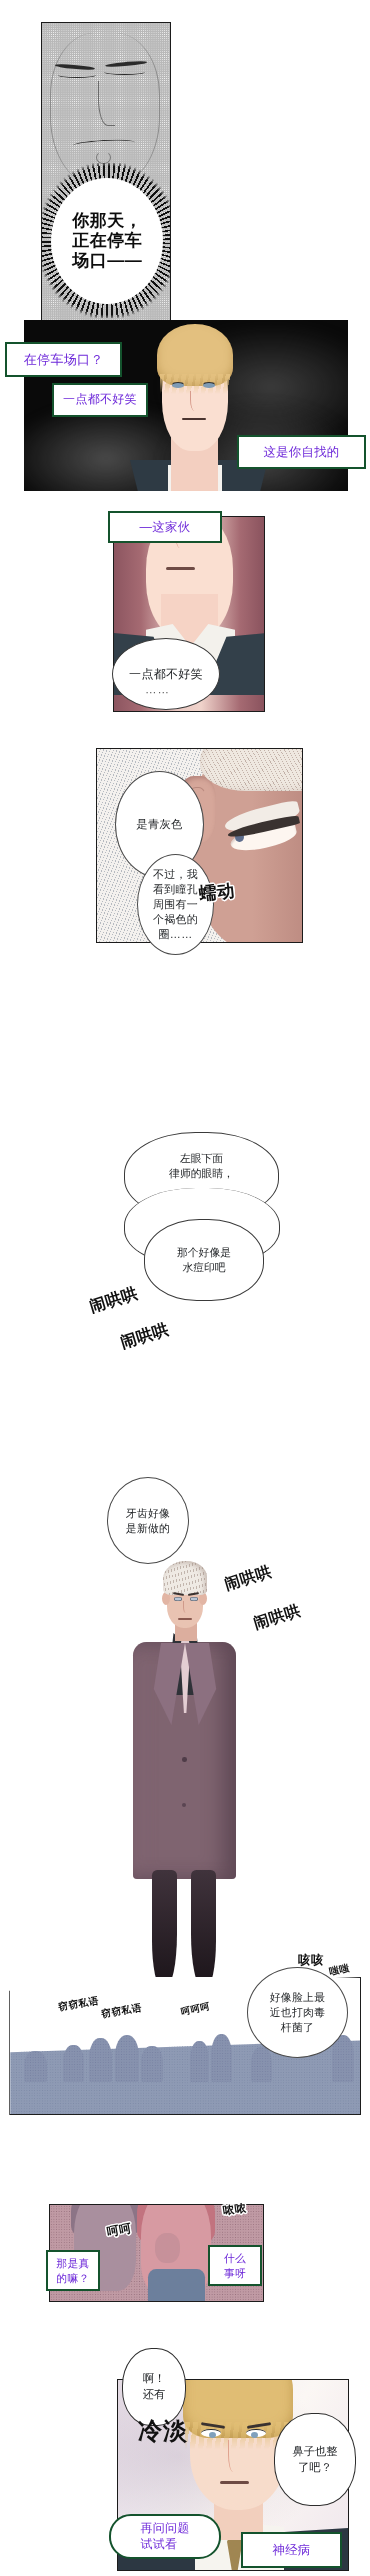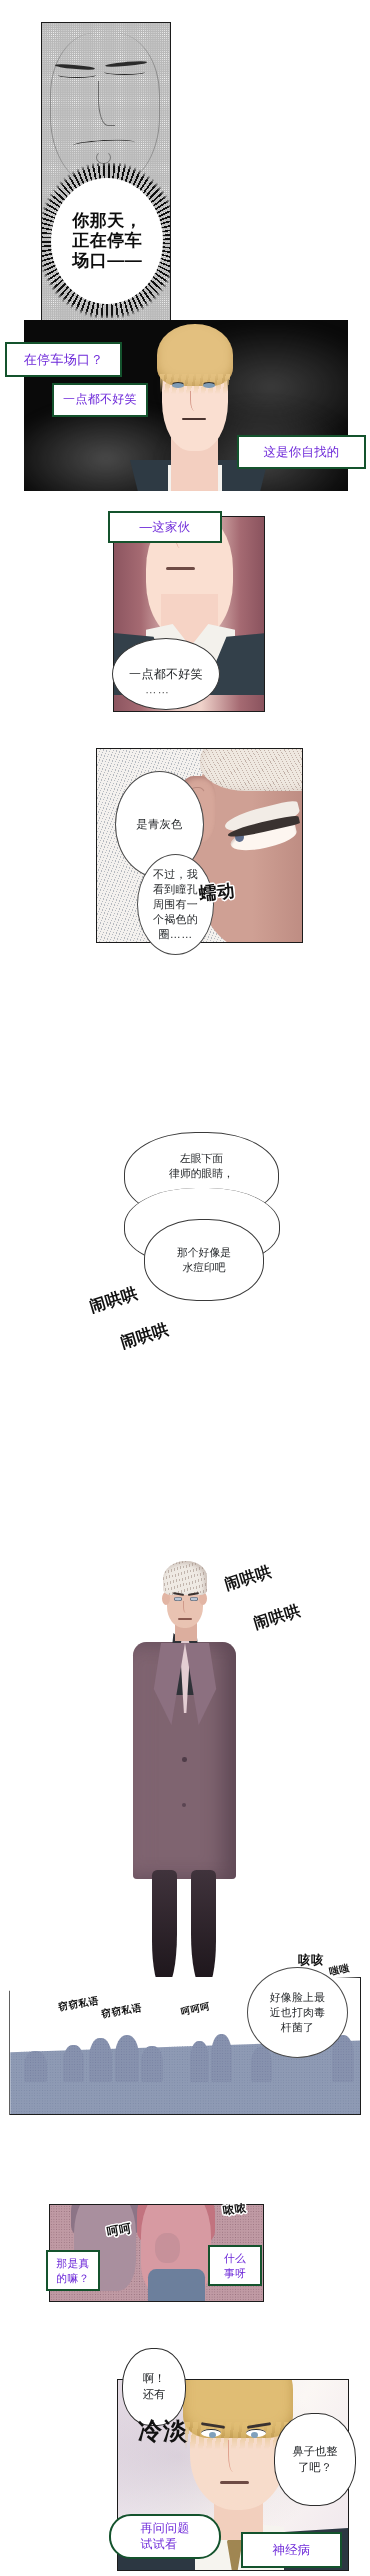--- a/index.html
+++ b/index.html
@@ -312,20 +312,22 @@
 律师的眼睛，</div>
   <div class="bub-r" style="left:124px;top:1188px;width:156px;height:78px;font-size:10.8px;align-items:flex-end;padding-bottom:12.4px;border-top:0;">下巴右边也
 有一个小的痣—</div>
   <div class="bub-r" style="left:144px;top:1219px;width:120px;height:82px;font-size:10.8px;">那个好像是
 水痘印吧</div>
 
   <div class="sfx" style="left:89px;top:1291px;font-size:16px;transform:rotate(-17deg);">闹哄哄</div>
   <div class="sfx" style="left:120px;top:1327px;font-size:16px;transform:rotate(-17deg);">闹哄哄</div>
 
 
+  <div class="bub" style="left:107px;top:1477px;width:82px;height:87px;font-size:10.8px;">牙齿好像
+是新做的</div>
 
   <div class="sfx" style="left:224px;top:1569px;font-size:15.5px;transform:rotate(-17deg);">闹哄哄</div>
   <div class="sfx" style="left:253px;top:1608px;font-size:15.5px;transform:rotate(-17deg);">闹哄哄</div>
 
   <div id="fig">
     <div class="coat"></div>
     <div class="shirtF"></div>
     <div class="tieF"></div>
     <div class="lapL"></div>
     <div class="lapR"></div>

